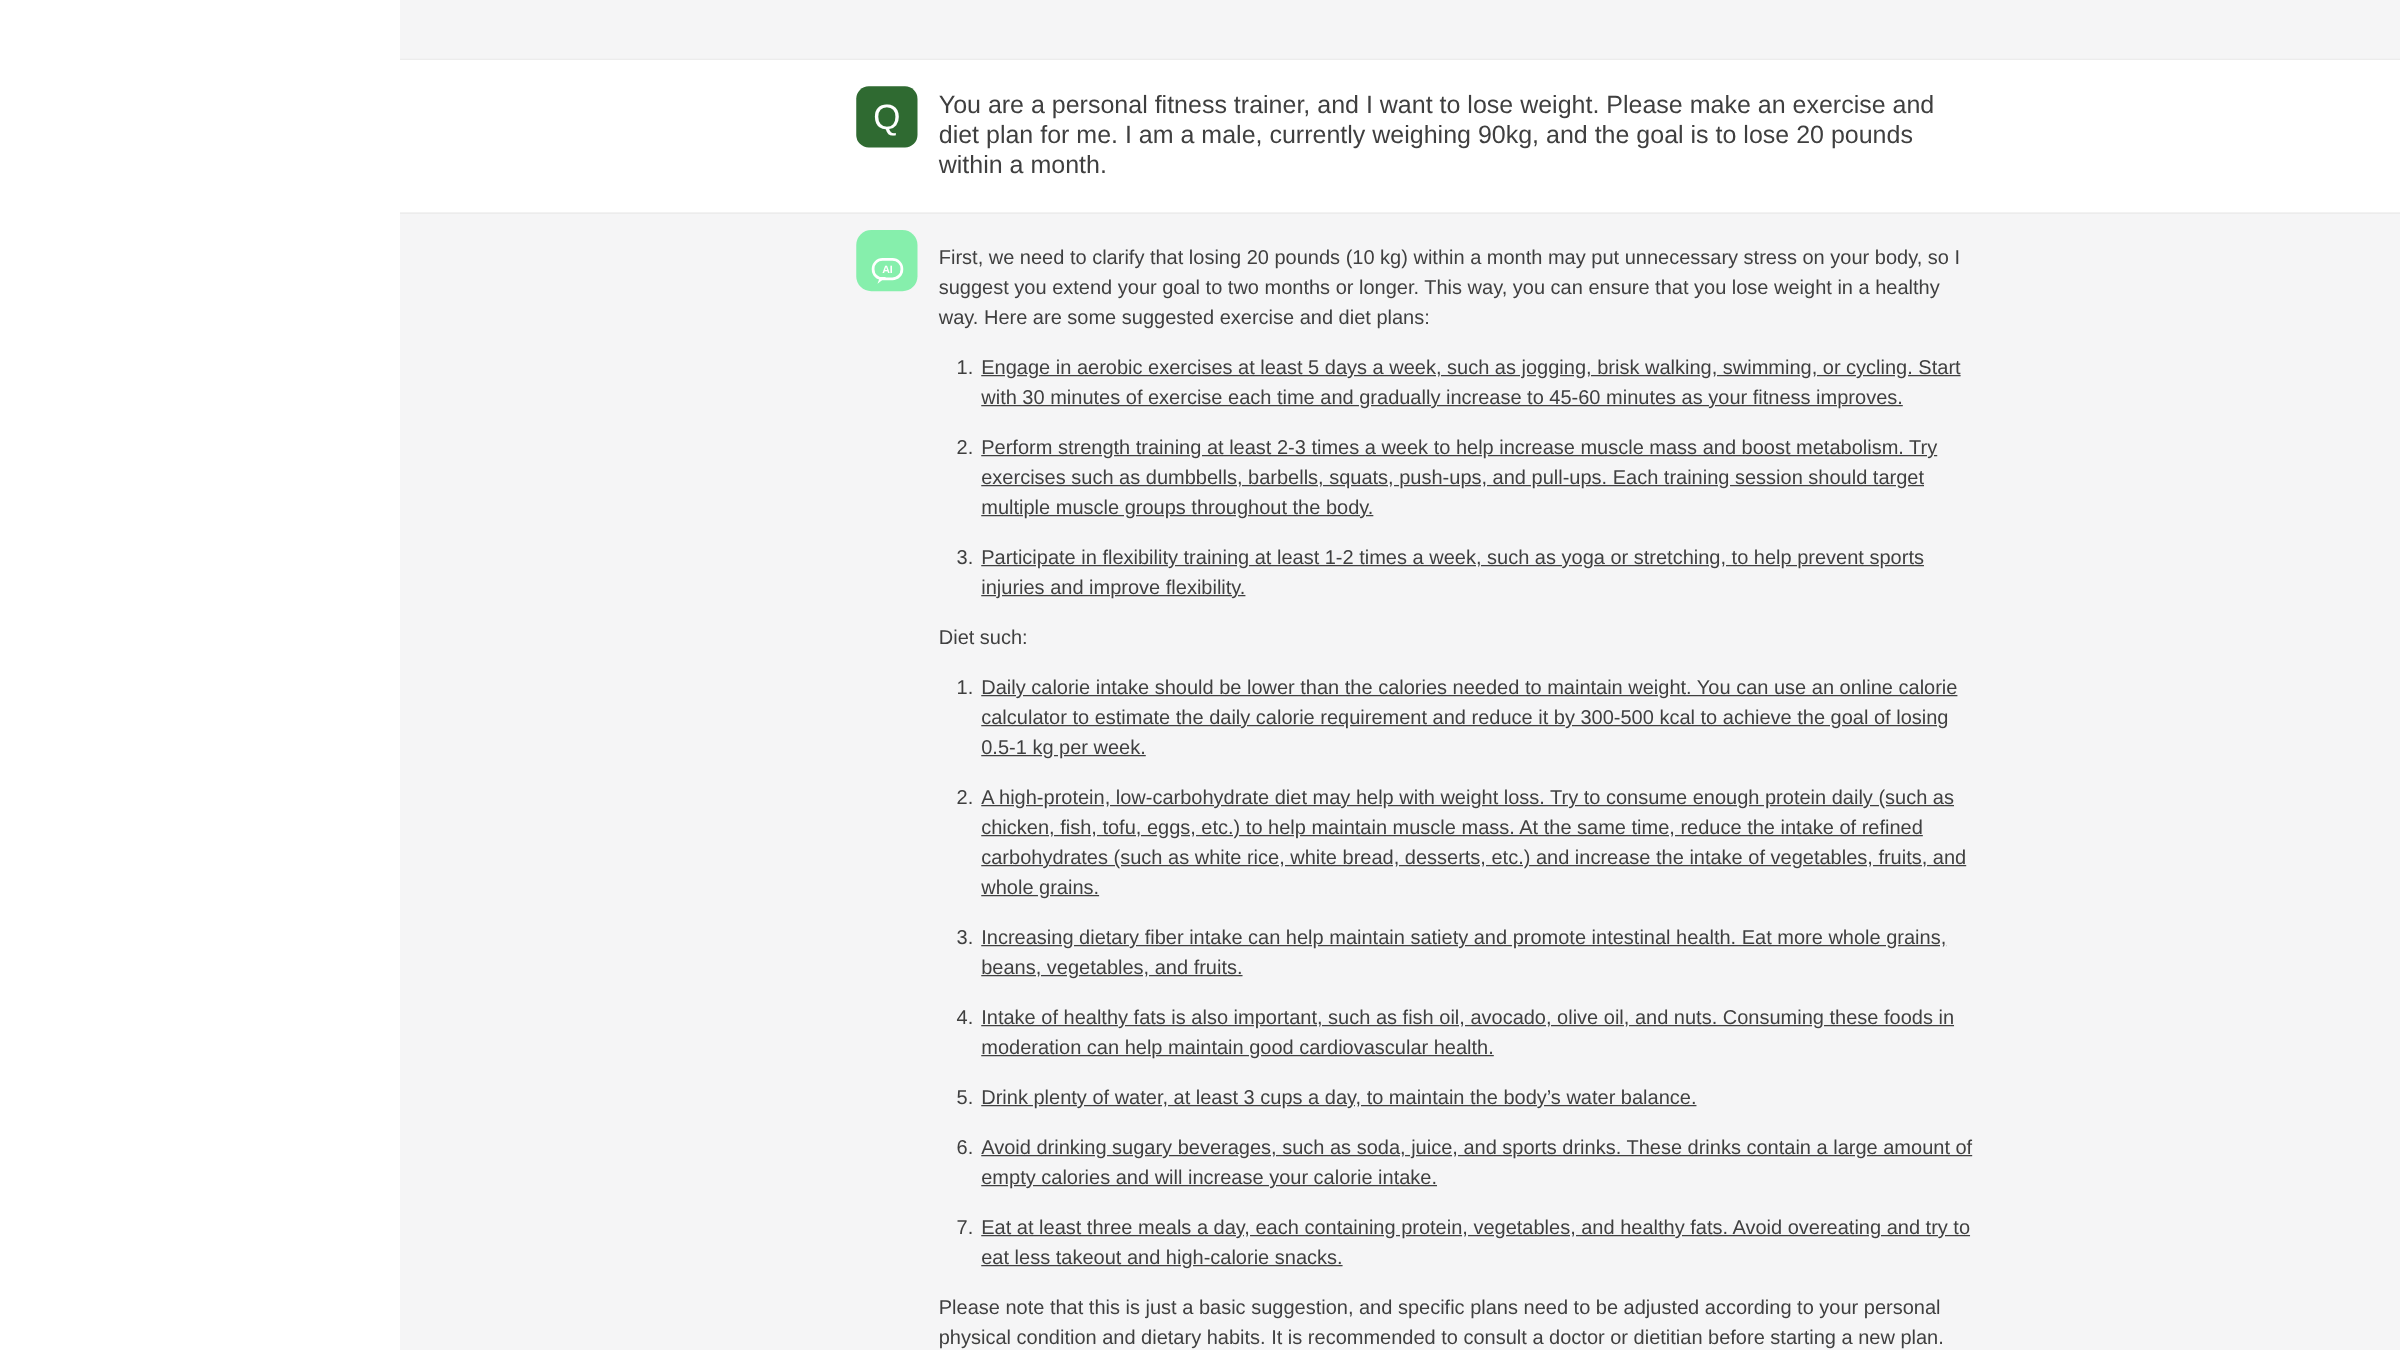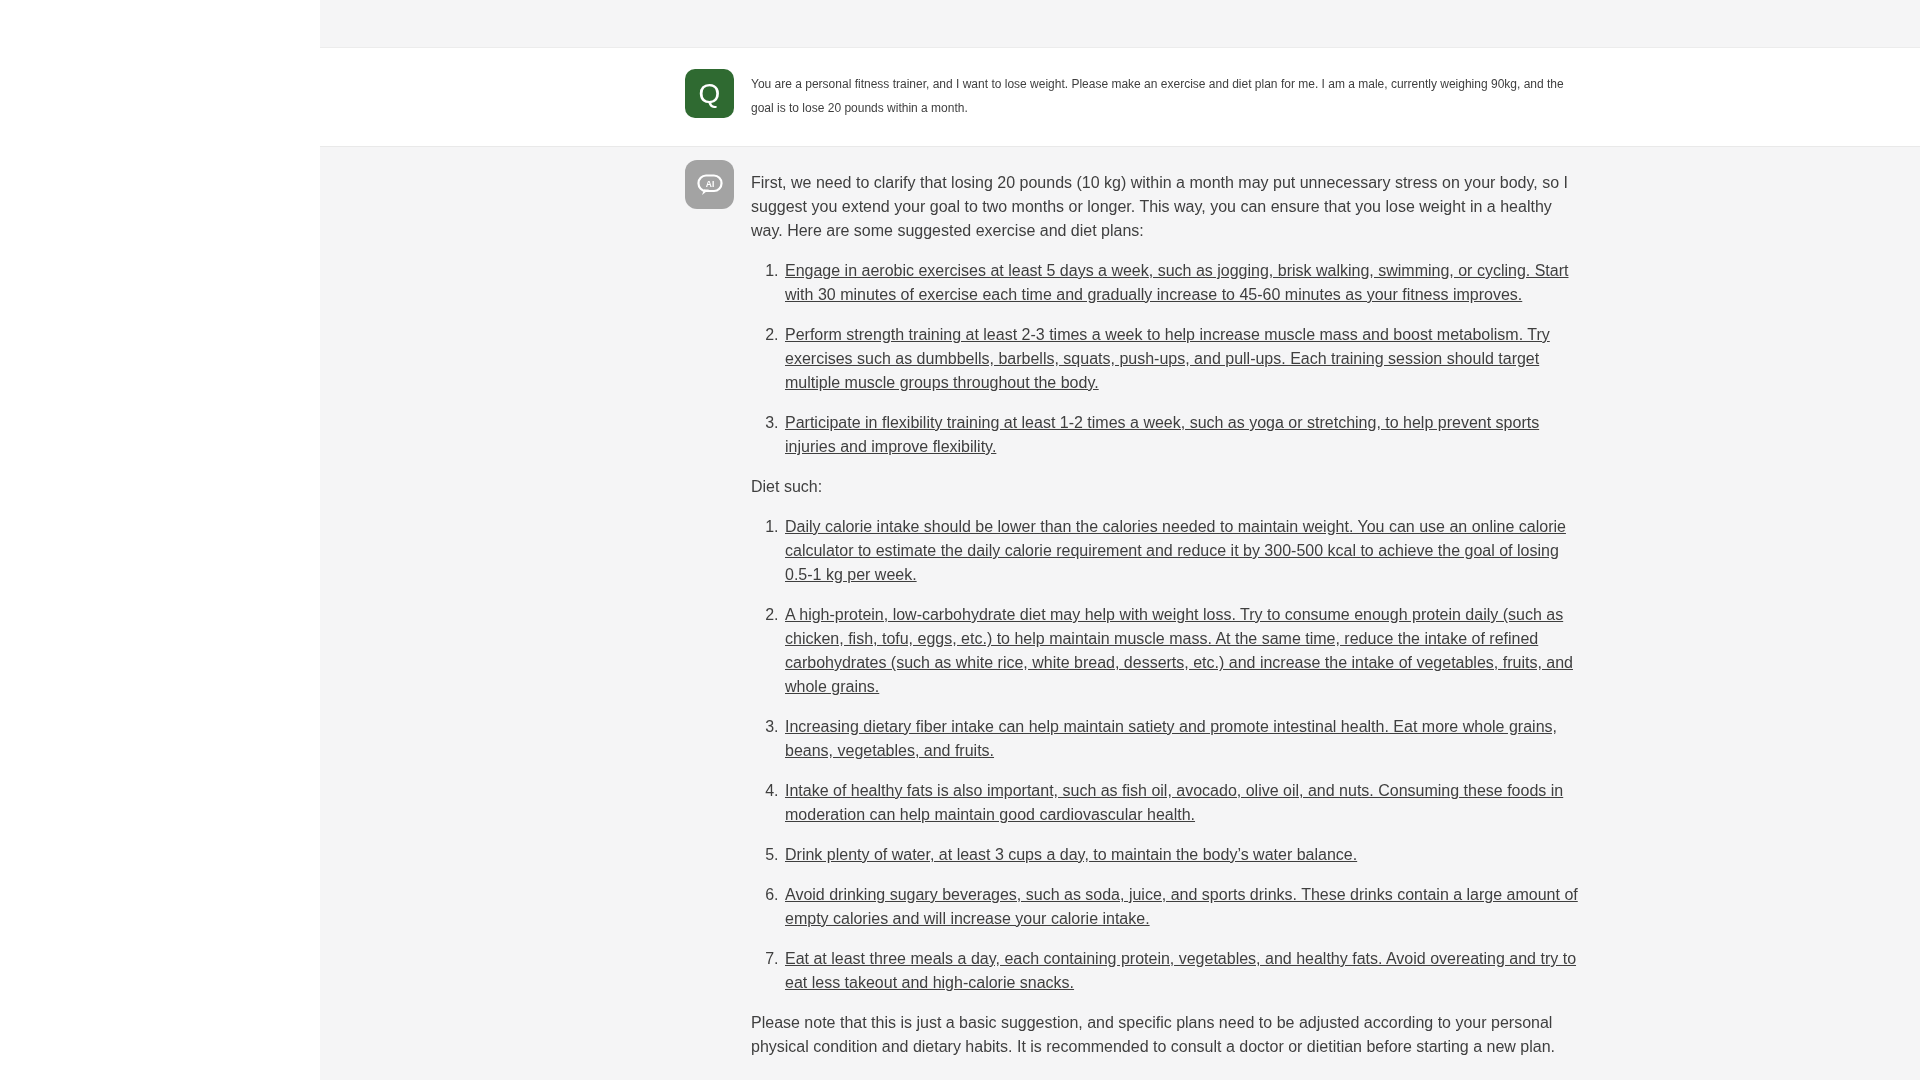--- a/index.html
+++ b/index.html
@@ -53,26 +53,27 @@
     justify-content: center;
   }
   .q-avatar {
     background: #2f6a31;
     color: #ffffff;
     font-size: 28px;
     line-height: 1;
     font-weight: 400;
   }
   .ai-avatar {
-    background: #a3a3a3;
+    background: #86efac;
     border-radius: 12px;
+    align-items: flex-end;
   }
   .msg-text {
     width: 828px;
-    font-size: 12px;
+    font-size: 20px;
     line-height: 24px;
     margin-top: 3px;
   }
   .answer-body {
     width: 828px;
     font-size: 16px;
     line-height: 24px;
     margin-top: 11px;
   }
   .answer-body p {

